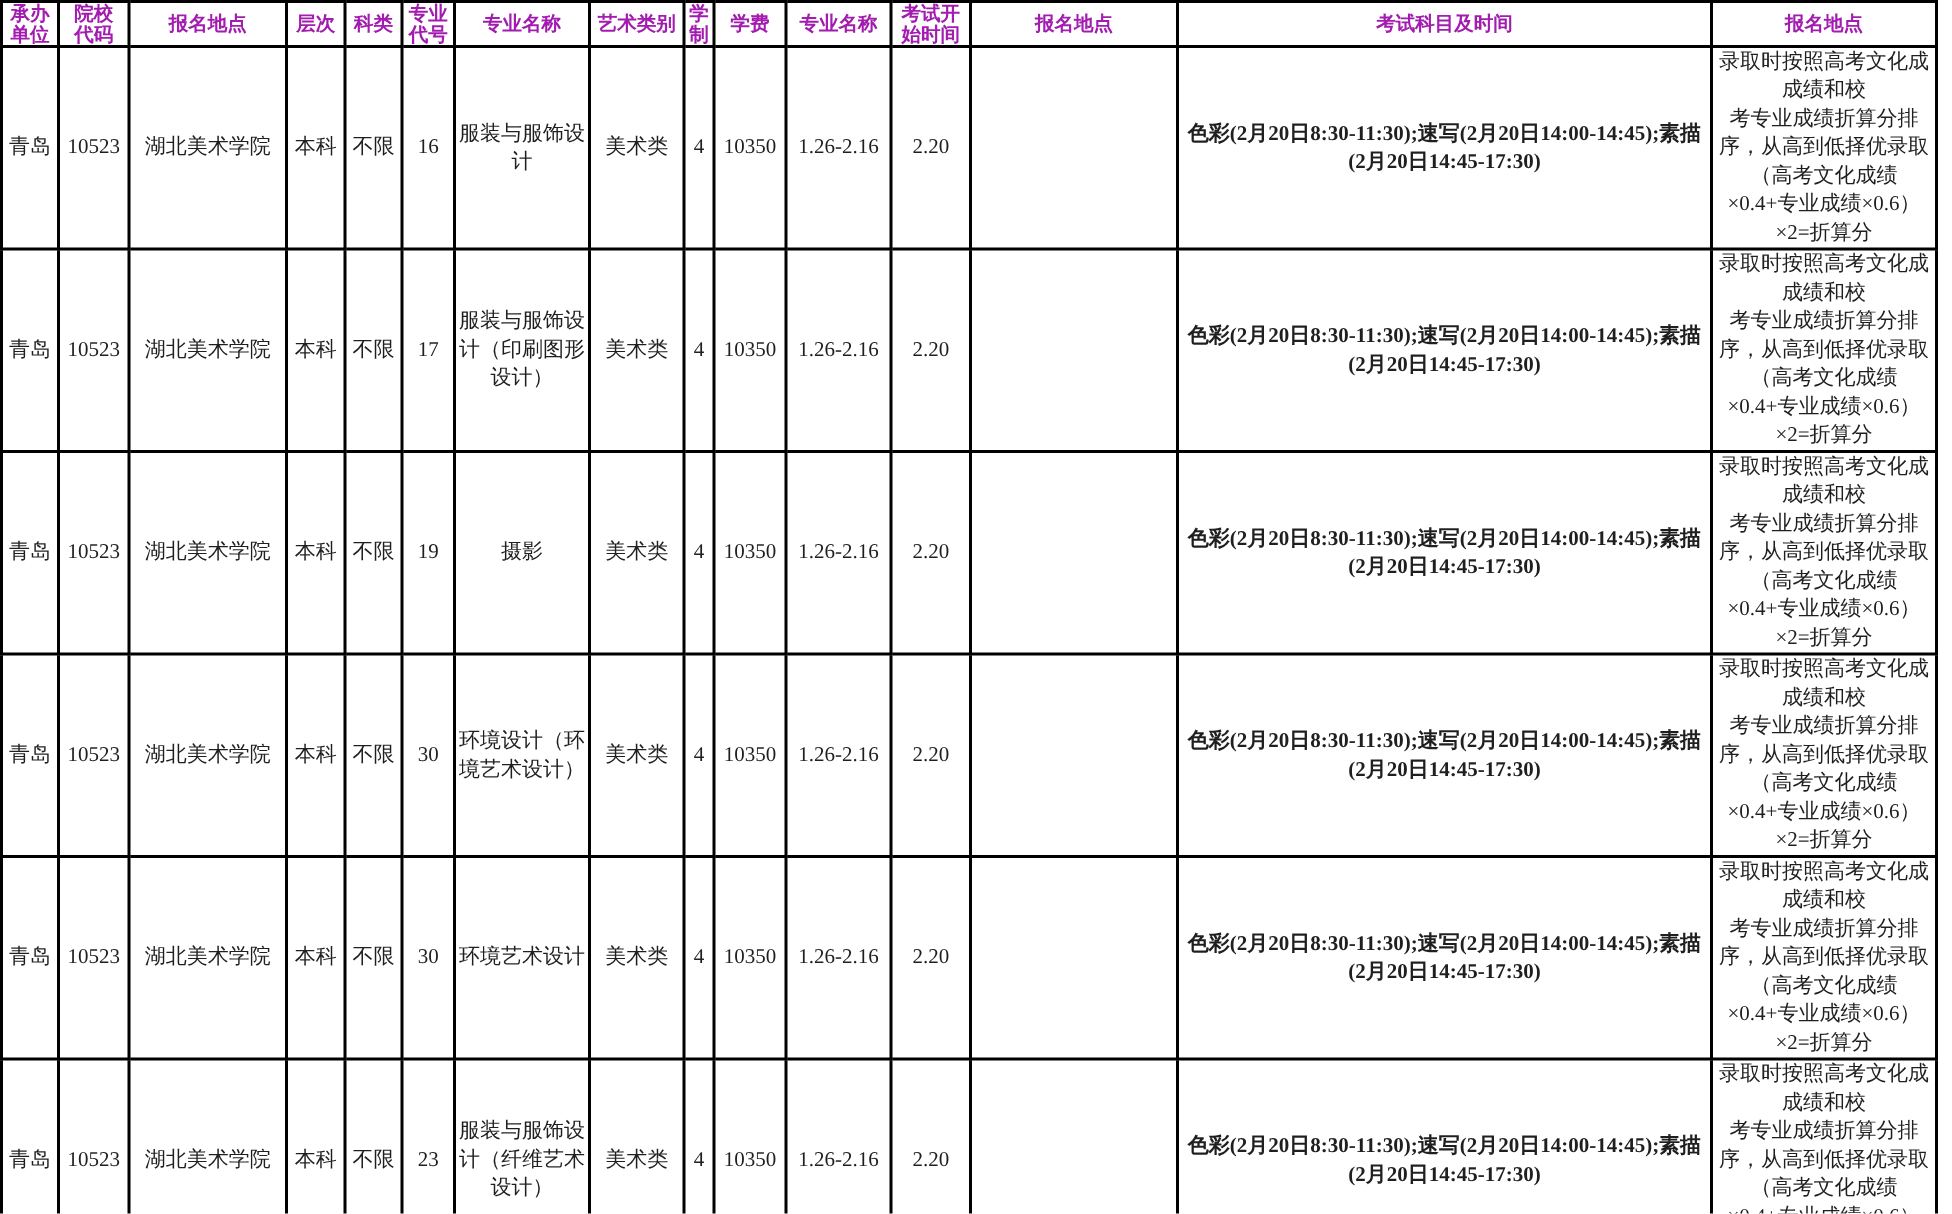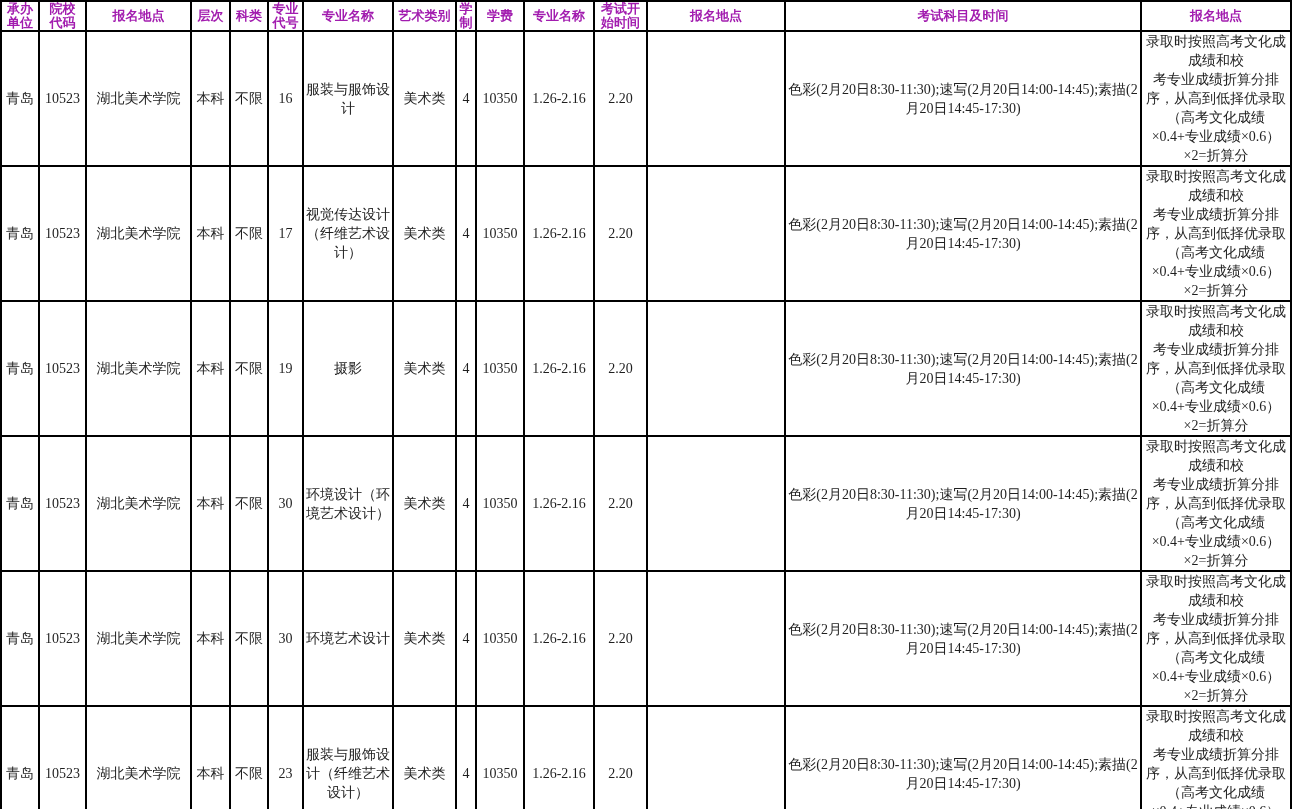--- a/index.html
+++ b/index.html
@@ -39,20 +39,21 @@
     white-space: pre-line;
     color: #a21caf;
   }
   .sched tbody tr { height: 96px; }
   .sched td {
     font-size: 14px;
     line-height: 19px;
   }
   .cell-exam-subjects {
     padding: 0 6px;
+    font-weight: bold;
   }
   .cell-admission {
     font-size: 13px;
     line-height: 16px;
     white-space: pre-line;
     padding: 0 1px;
     margin-left: 32px;
   }
 </style>
 </head>
@@ -120,21 +121,21 @@
     <td class="cell-admission">录取时按照高考文化成成绩和校
 考专业成绩折算分排序，从高到低择优录取（高考文化成绩×0.4+专业成绩×0.6）×2=折算分</td>
   </tr>
         <tr>
     <td>青岛</td>
     <td>10523</td>
     <td>湖北美术学院</td>
     <td>本科</td>
     <td>不限</td>
     <td>17</td>
-    <td>视觉传达设计（纤维艺术设计）</td>
+    <td>服装与服饰设计（印刷图形设计）</td>
     <td>美术类</td>
     <td>4</td>
     <td>10350</td>
     <td>1.26-2.16</td>
     <td>2.20</td>
     <td></td>
     <td class="cell-exam-subjects">色彩(2月20日8:30-11:30);速写(2月20日14:00-14:45);素描(2月20日14:45-17:30)</td>
     <td class="cell-admission">录取时按照高考文化成成绩和校
 考专业成绩折算分排序，从高到低择优录取（高考文化成绩×0.4+专业成绩×0.6）×2=折算分</td>
   </tr>

